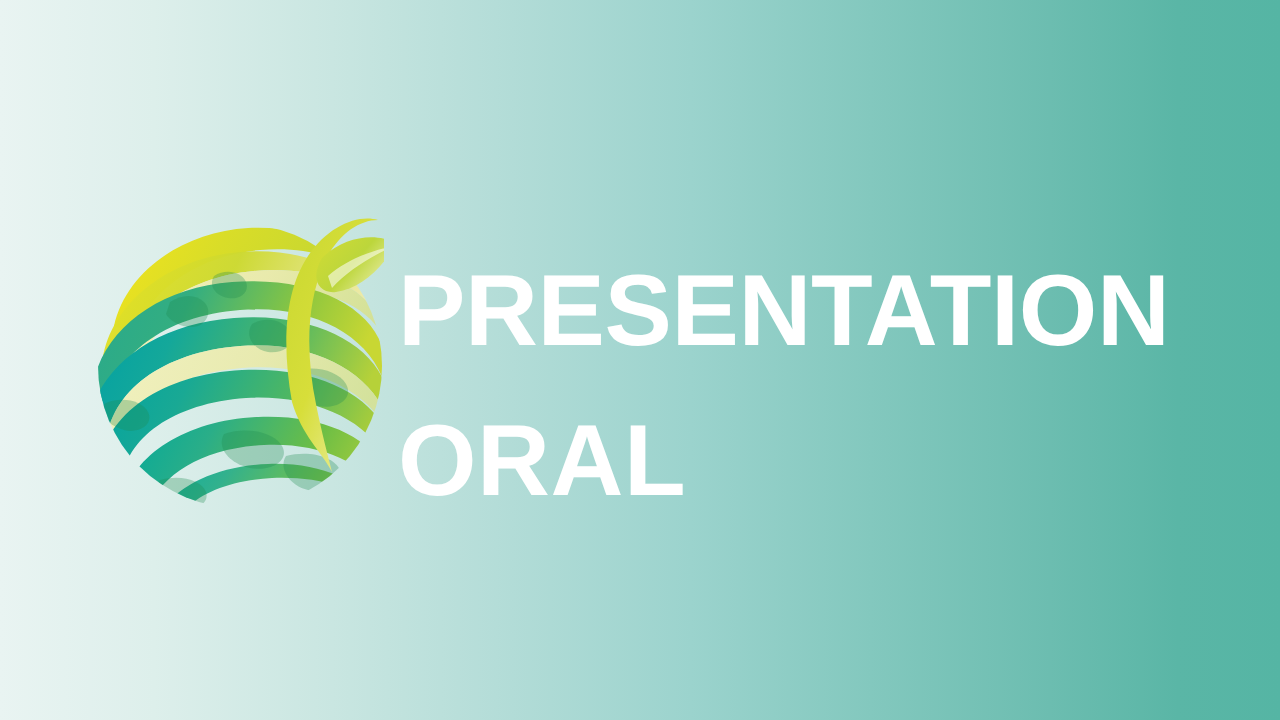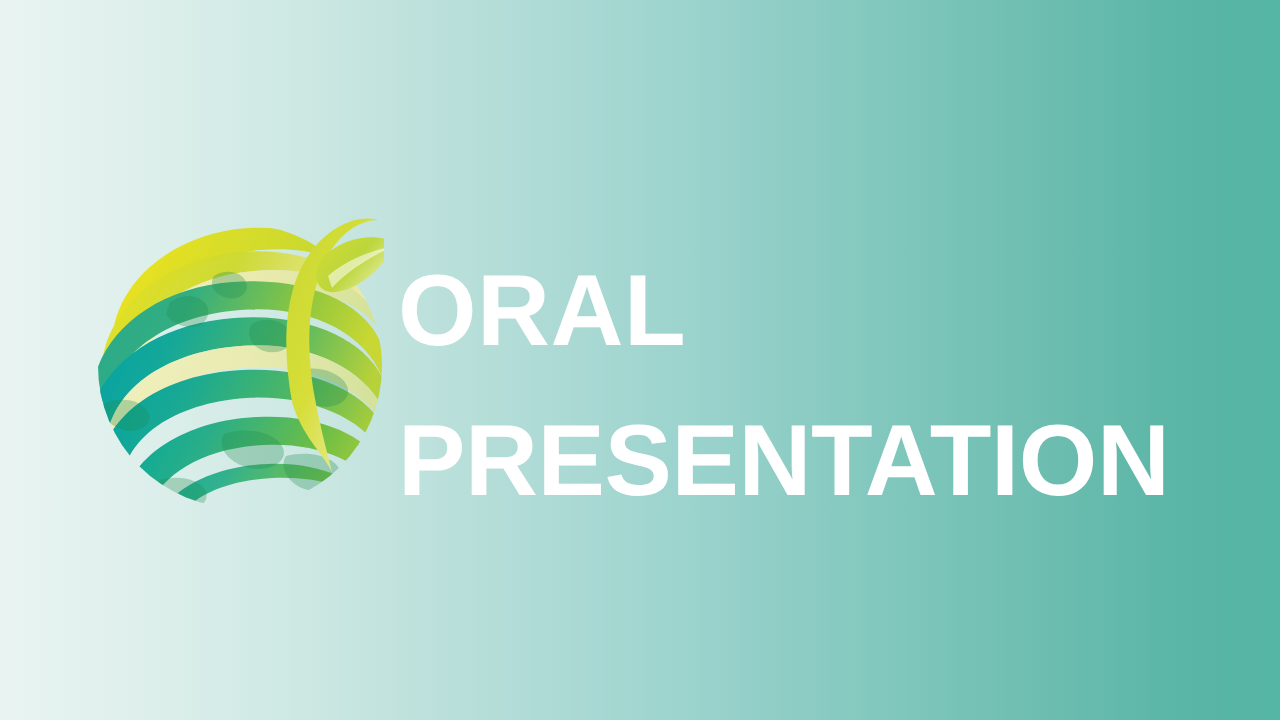--- a/index.html
+++ b/index.html
@@ -175,17 +175,17 @@
                C 262,14 240,30 228,58 C 210,98 210,150 220,198
                C 226,228 232,250 236,266 C 226,246 206,230 196,196 Z" fill="url(#gStem)"></path>
 
       <path d="M 226,52 C 248,30 282,26 300,38 C 286,62 266,82 240,86
                C 222,88 214,72 226,52 Z" fill="url(#gLeaf)"></path>
       <path d="M 232,70 C 250,54 276,44 298,40 C 276,50 252,64 236,82 Z" fill="#ffffff" opacity="0.55"></path>
     </svg>
   </div>
 
   <div id="headline">
+    <div class="title-line line-2">PRESENTATION</div>
     <div class="title-line line-1">ORAL</div>
-    <div class="title-line line-2">PRESENTATION</div>
   </div>
 
 </div>
 
 </body></html>

